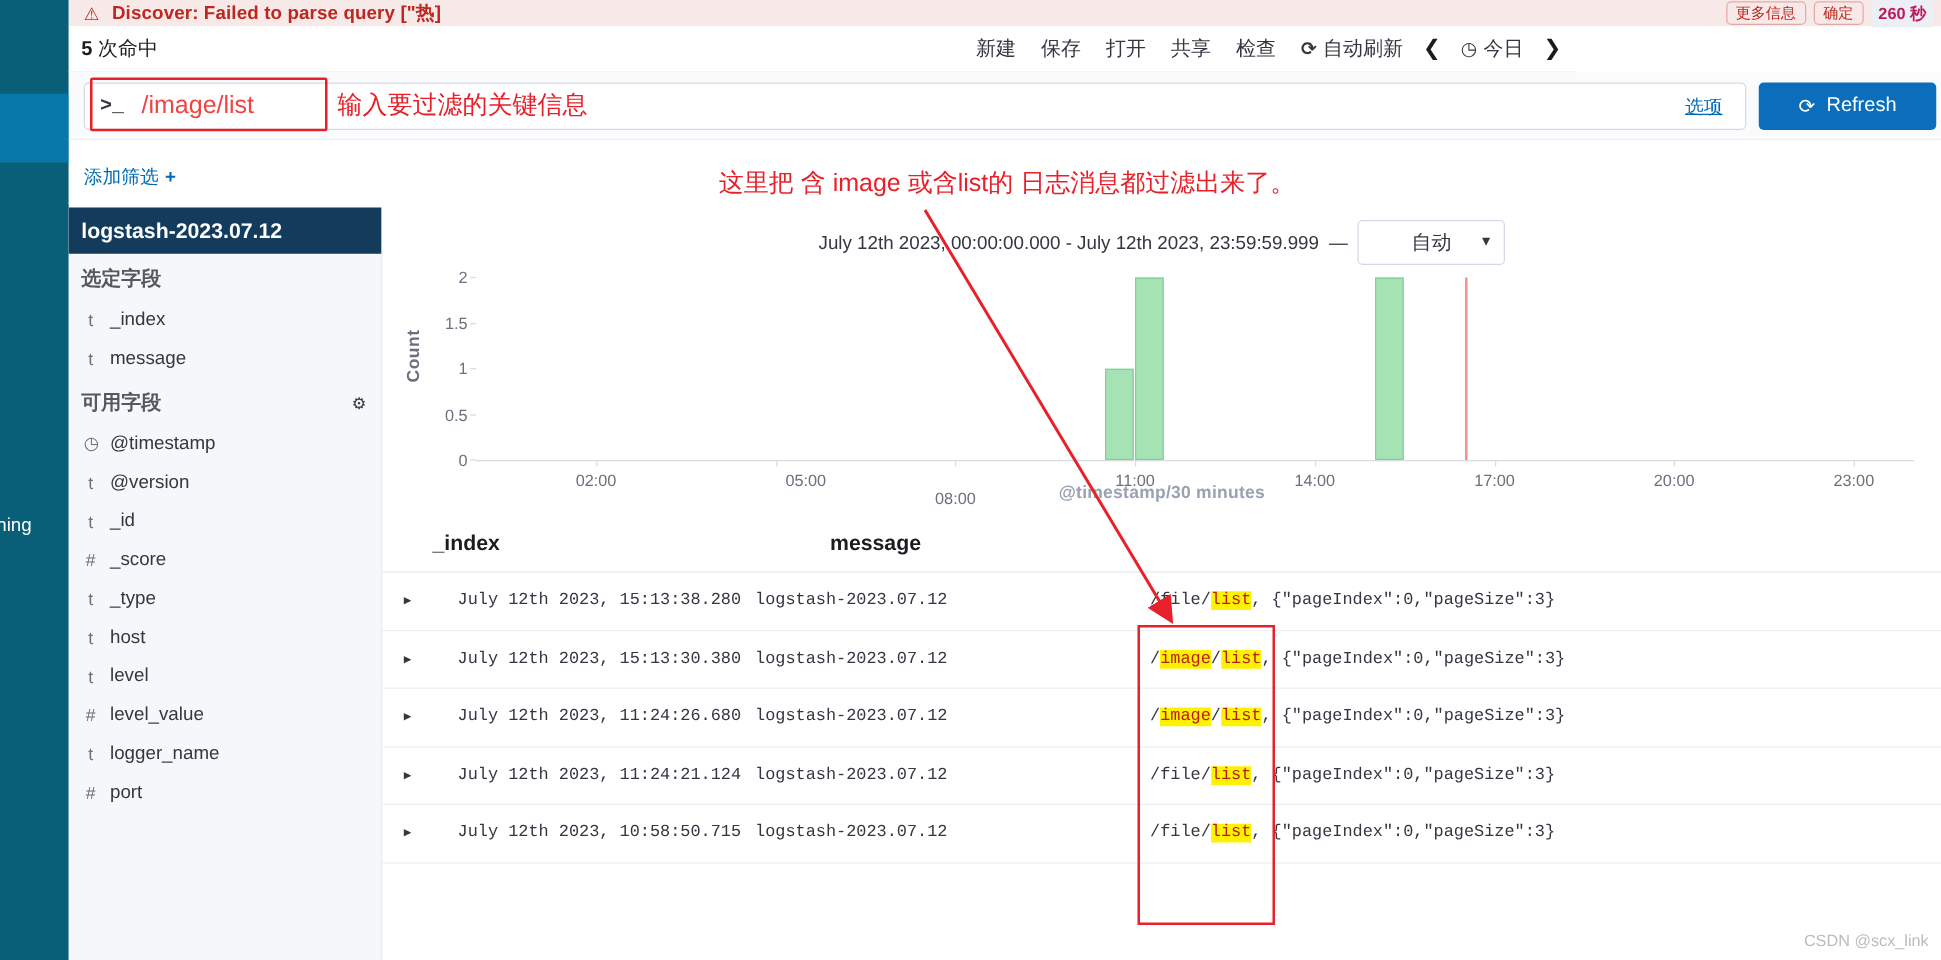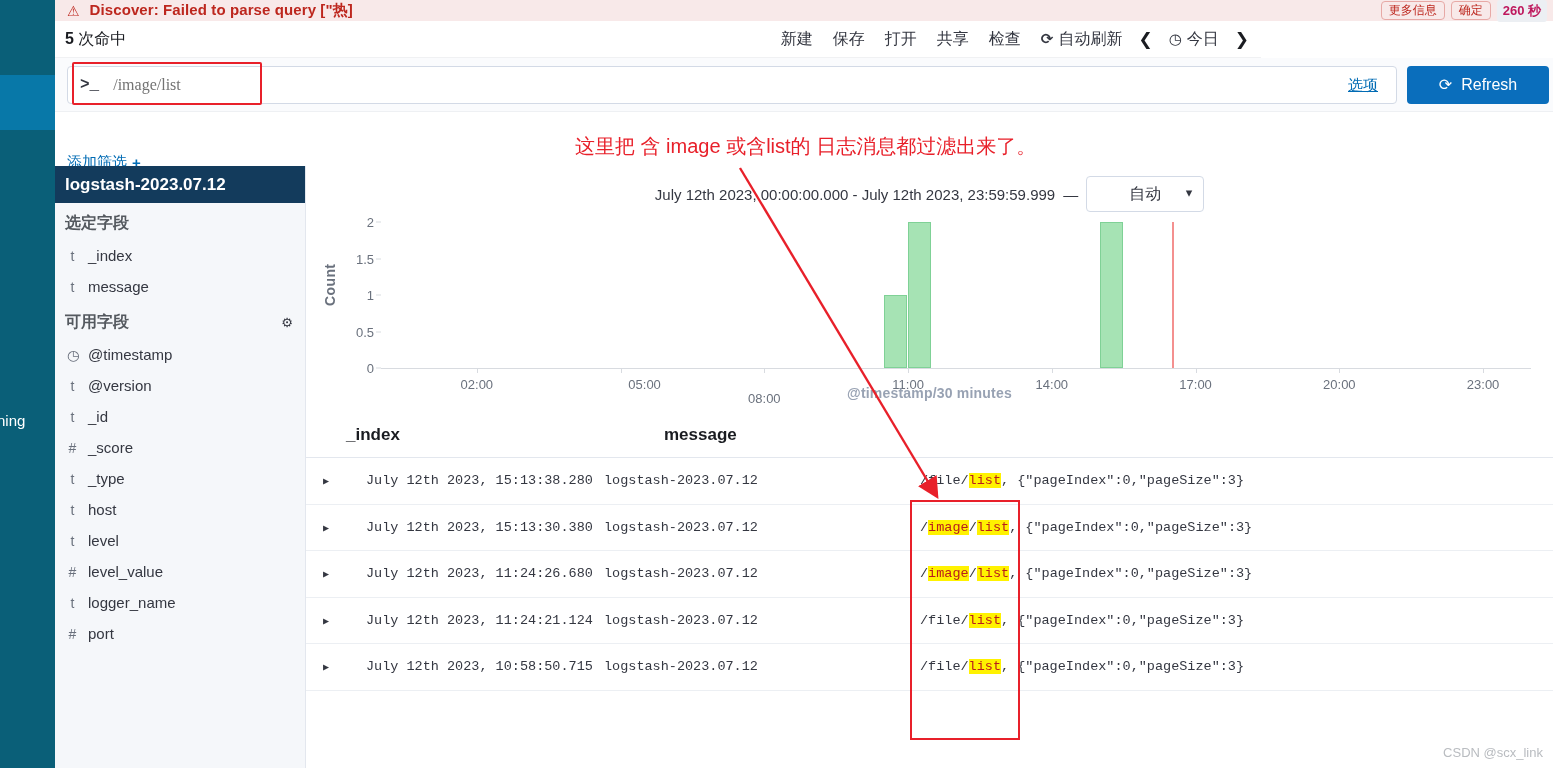--- a/index.html
+++ b/index.html
@@ -80,22 +80,22 @@
   .query-input-wrap {
     position: relative; margin-left: 12px; width: 1330px; height: 38px;
     background: #ffffff; border: 1px solid #d3dae6; border-radius: 4px;
     display: flex; align-items: center;
   }
   .prompt-glyph {
     margin-left: 12px; font-family: "Liberation Mono", "DejaVu Sans Mono", monospace;
     font-size: 16px; color: #343741; font-weight: 700;
   }
   .query-text {
-    margin-left: 14px; font-size: 16px; color: #737373;
-    font-family: Liberation Serif, serif;
+    margin-left: 14px; font-size: 20px; color: #ef4444;
+    font-family: Liberation Sans, sans-serif;
   }
   .query-options {
     position: absolute; right: 18px; top: 9px;
     color: #006bb4; font-size: 15px; text-decoration: underline; cursor: pointer;
   }
   .refresh-btn {
     margin-left: 10px; width: 142px; height: 38px;
     background: #0a6ebc; color: #ffffff; border-radius: 4px;
     display: flex; align-items: center; justify-content: center; gap: 9px;
     font-size: 16px;
@@ -112,21 +112,21 @@
     color: #e8202a; font-size: 20px; white-space: nowrap;
   }
 
   
   .filterbar {
     position: absolute; left: 55px; top: 111px; width: 1498px; height: 53px;
     background: #ffffff; border-top: 1px solid #eef0f3;
   }
   .add-filter {
     position: absolute; left: 12px; top: 20px;
-    color: #006bb4; font-size: 15px; display: flex; align-items: center; gap: 5px; margin-top: 21px;
+    color: #006bb4; font-size: 15px; display: flex; align-items: center; gap: 5px;
   }
   .add-filter .plus { font-weight: 700; font-size: 15px; }
 
   
   .sidebar {
     position: absolute; left: 55px; top: 166px; width: 251px; height: 602px;
     background: #f5f7fa; border-right: 1px solid #e3e7ee;
   }
   .sidebar-index {
     height: 37px; background: #133b5c; color: #ffffff;
@@ -471,20 +471,21 @@
             <div class="c-time">July 12th 2023, 10:58:50.715</div>
             <div class="c-index">logstash-2023.07.12</div>
             <div class="c-msg">/file/<mark>list</mark>, {"pageIndex":0,"pageSize":3}</div>
           </div>
         </div>
     </div>
   </div>
 
   <div class="anno-layer">
     <div class="redbox-query"></div>
+    <div class="anno-query">输入要过滤的关键信息</div>
     <div class="anno-filter-text">这里把 含 image 或含list的 日志消息都过滤出来了。</div>
     <div class="redbox-msg"></div>
     <svg width="1553" height="768" style="position:absolute;left:0;top:0">
       <defs>
         <marker id="ah" markerWidth="9" markerHeight="9" refX="7" refY="4.5" orient="auto">
           <path d="M0,0 L9,4.5 L0,9 z" fill="#e8202a"></path>
         </marker>
       </defs>
       <line x1="740" y1="168" x2="936" y2="495" stroke="#e8202a" stroke-width="2.4" marker-end="url(#ah)"></line>
     </svg>

